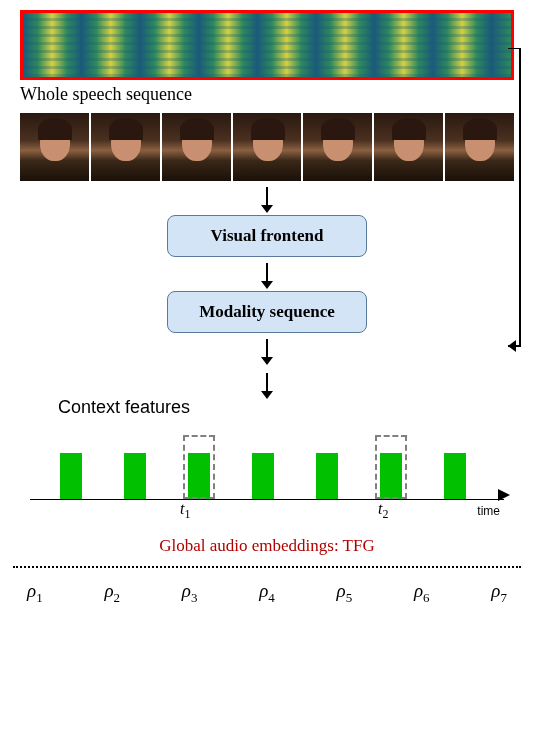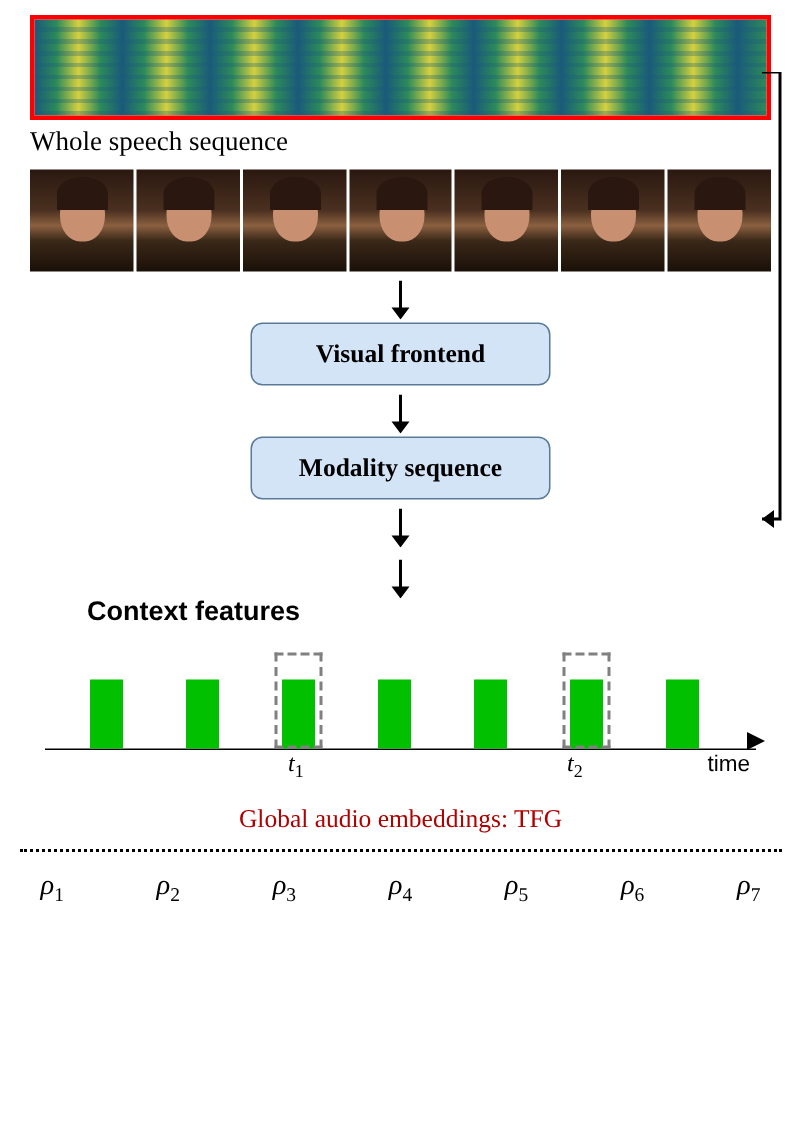--- a/index.html
+++ b/index.html
@@ -88,21 +88,20 @@
       text-align: center;
       min-width: 200px;
     }
     .box-wide { min-width: 250px; }
     .ctx-label {
       align-self: flex-start;
       margin-left: 40px;
       font-size: 18px;
       font-family: Arial, sans-serif;
       margin-top: 2px;
-      font-weight: bold;
     }
     .features-area {
       width: 494px;
       position: relative;
       height: 120px;
       margin-top: -8px;
     }
     .axis-line {
       position: absolute;
       left: 10px;
@@ -135,21 +134,21 @@
       bottom: 8px;
       font-size: 16px;
       font-style: italic;
       font-family: "Times New Roman", serif;
     }
     .time-sub { font-size: 12px; vertical-align: sub; font-style: normal;}
     .time-word {
       position: absolute;
       right: 14px;
       bottom: 12px;
-      font-size: 15px;
+      font-size: 12px;
       font-family: Arial, sans-serif;
     }
     .tfg-label {
       color: #b00000;
       font-size: 17px;
       margin-top: 6px;
     }
     .dotted-sep {
       width: 508px;
       border-top: 2px dotted #000;
@@ -231,21 +230,21 @@
 
   <div class="features-area">
     <div class="axis-line"></div>
     <div class="axis-arrow">
       <svg width="12" height="12">
           <polygon points="0,0 12,6 0,12" fill="#000"></polygon>
         </svg>
     </div>
     <div class="time-word">time</div>
     <div id="bars-anchor"></div>
-    <div class="time-label" style="left:172px;margin-top:36px;"><span>t</span><span class="time-sub">1</span></div>
+    <div class="time-label" style="left:160px;margin-top:36px;"><span>t</span><span class="time-sub">1</span></div>
     <div class="time-label" style="left:358px;text-align:right;"><span>t</span><span class="time-sub">2</span></div>
   <div class="green-bar" style="left: 40px;"></div>
       <div class="green-bar" style="left: 104px;"></div>
       <div class="green-bar" style="left: 168px;"></div>
       <div class="green-bar" style="left: 232px;"></div>
       <div class="green-bar" style="left: 296px;"></div>
       <div class="green-bar" style="left: 360px;"></div>
       <div class="green-bar" style="left: 424px;"></div>
       <div class="dashed-box" style="left: 163px;"></div>
       <div class="dashed-box" style="left: 355px;"></div>

